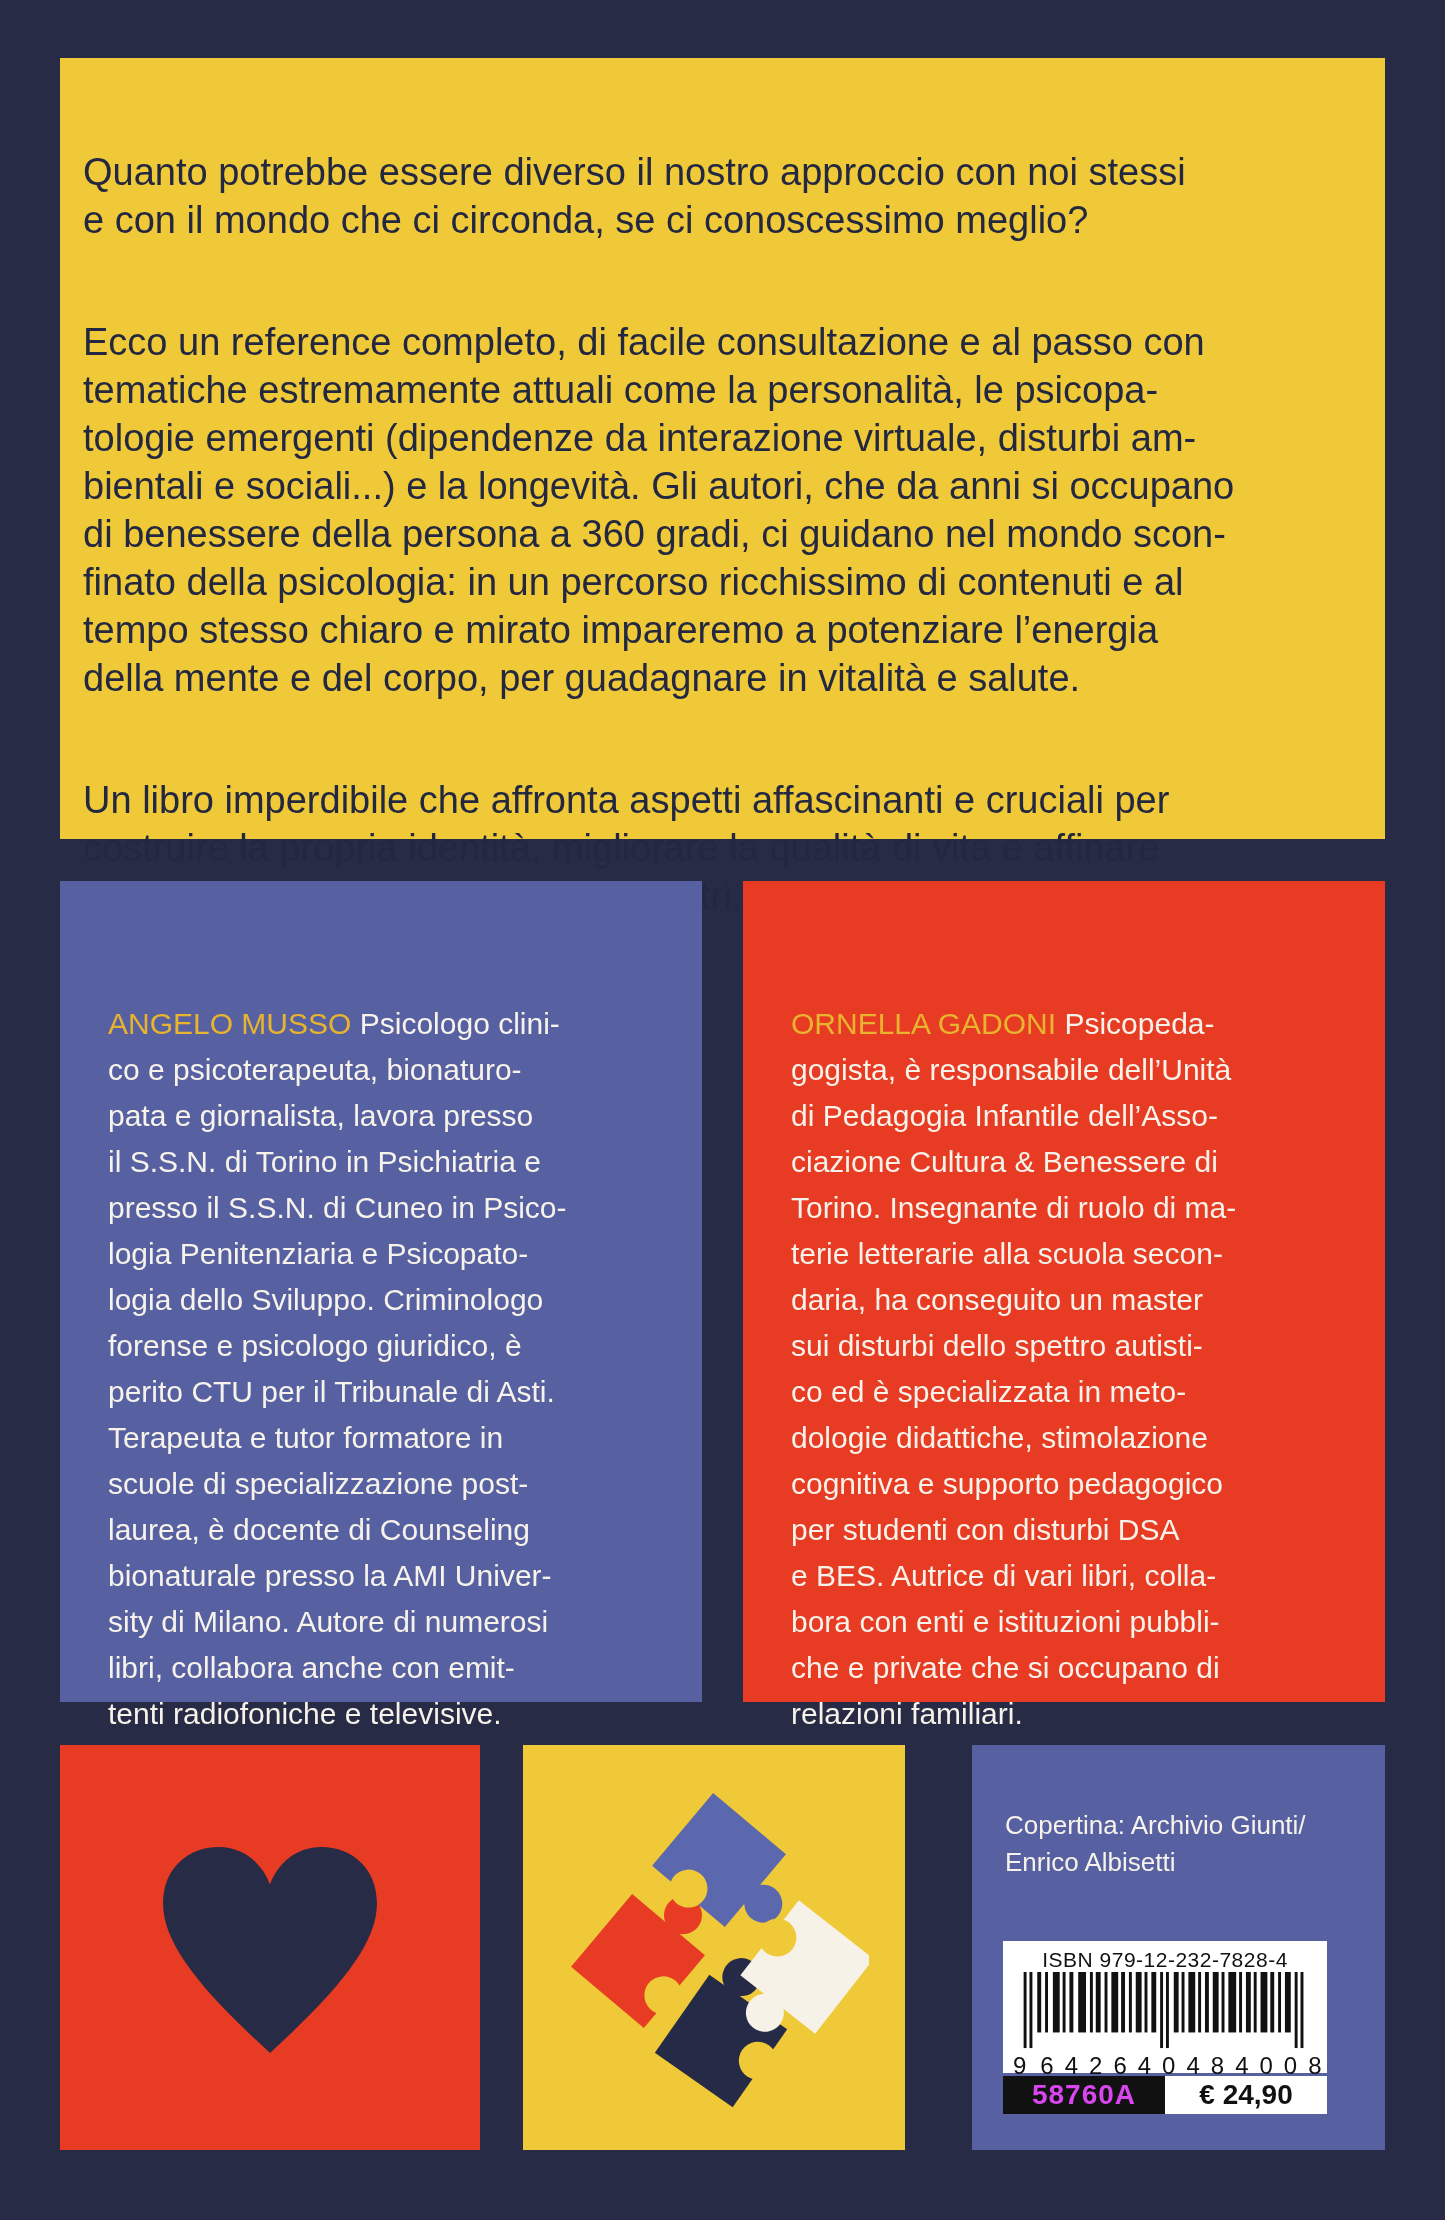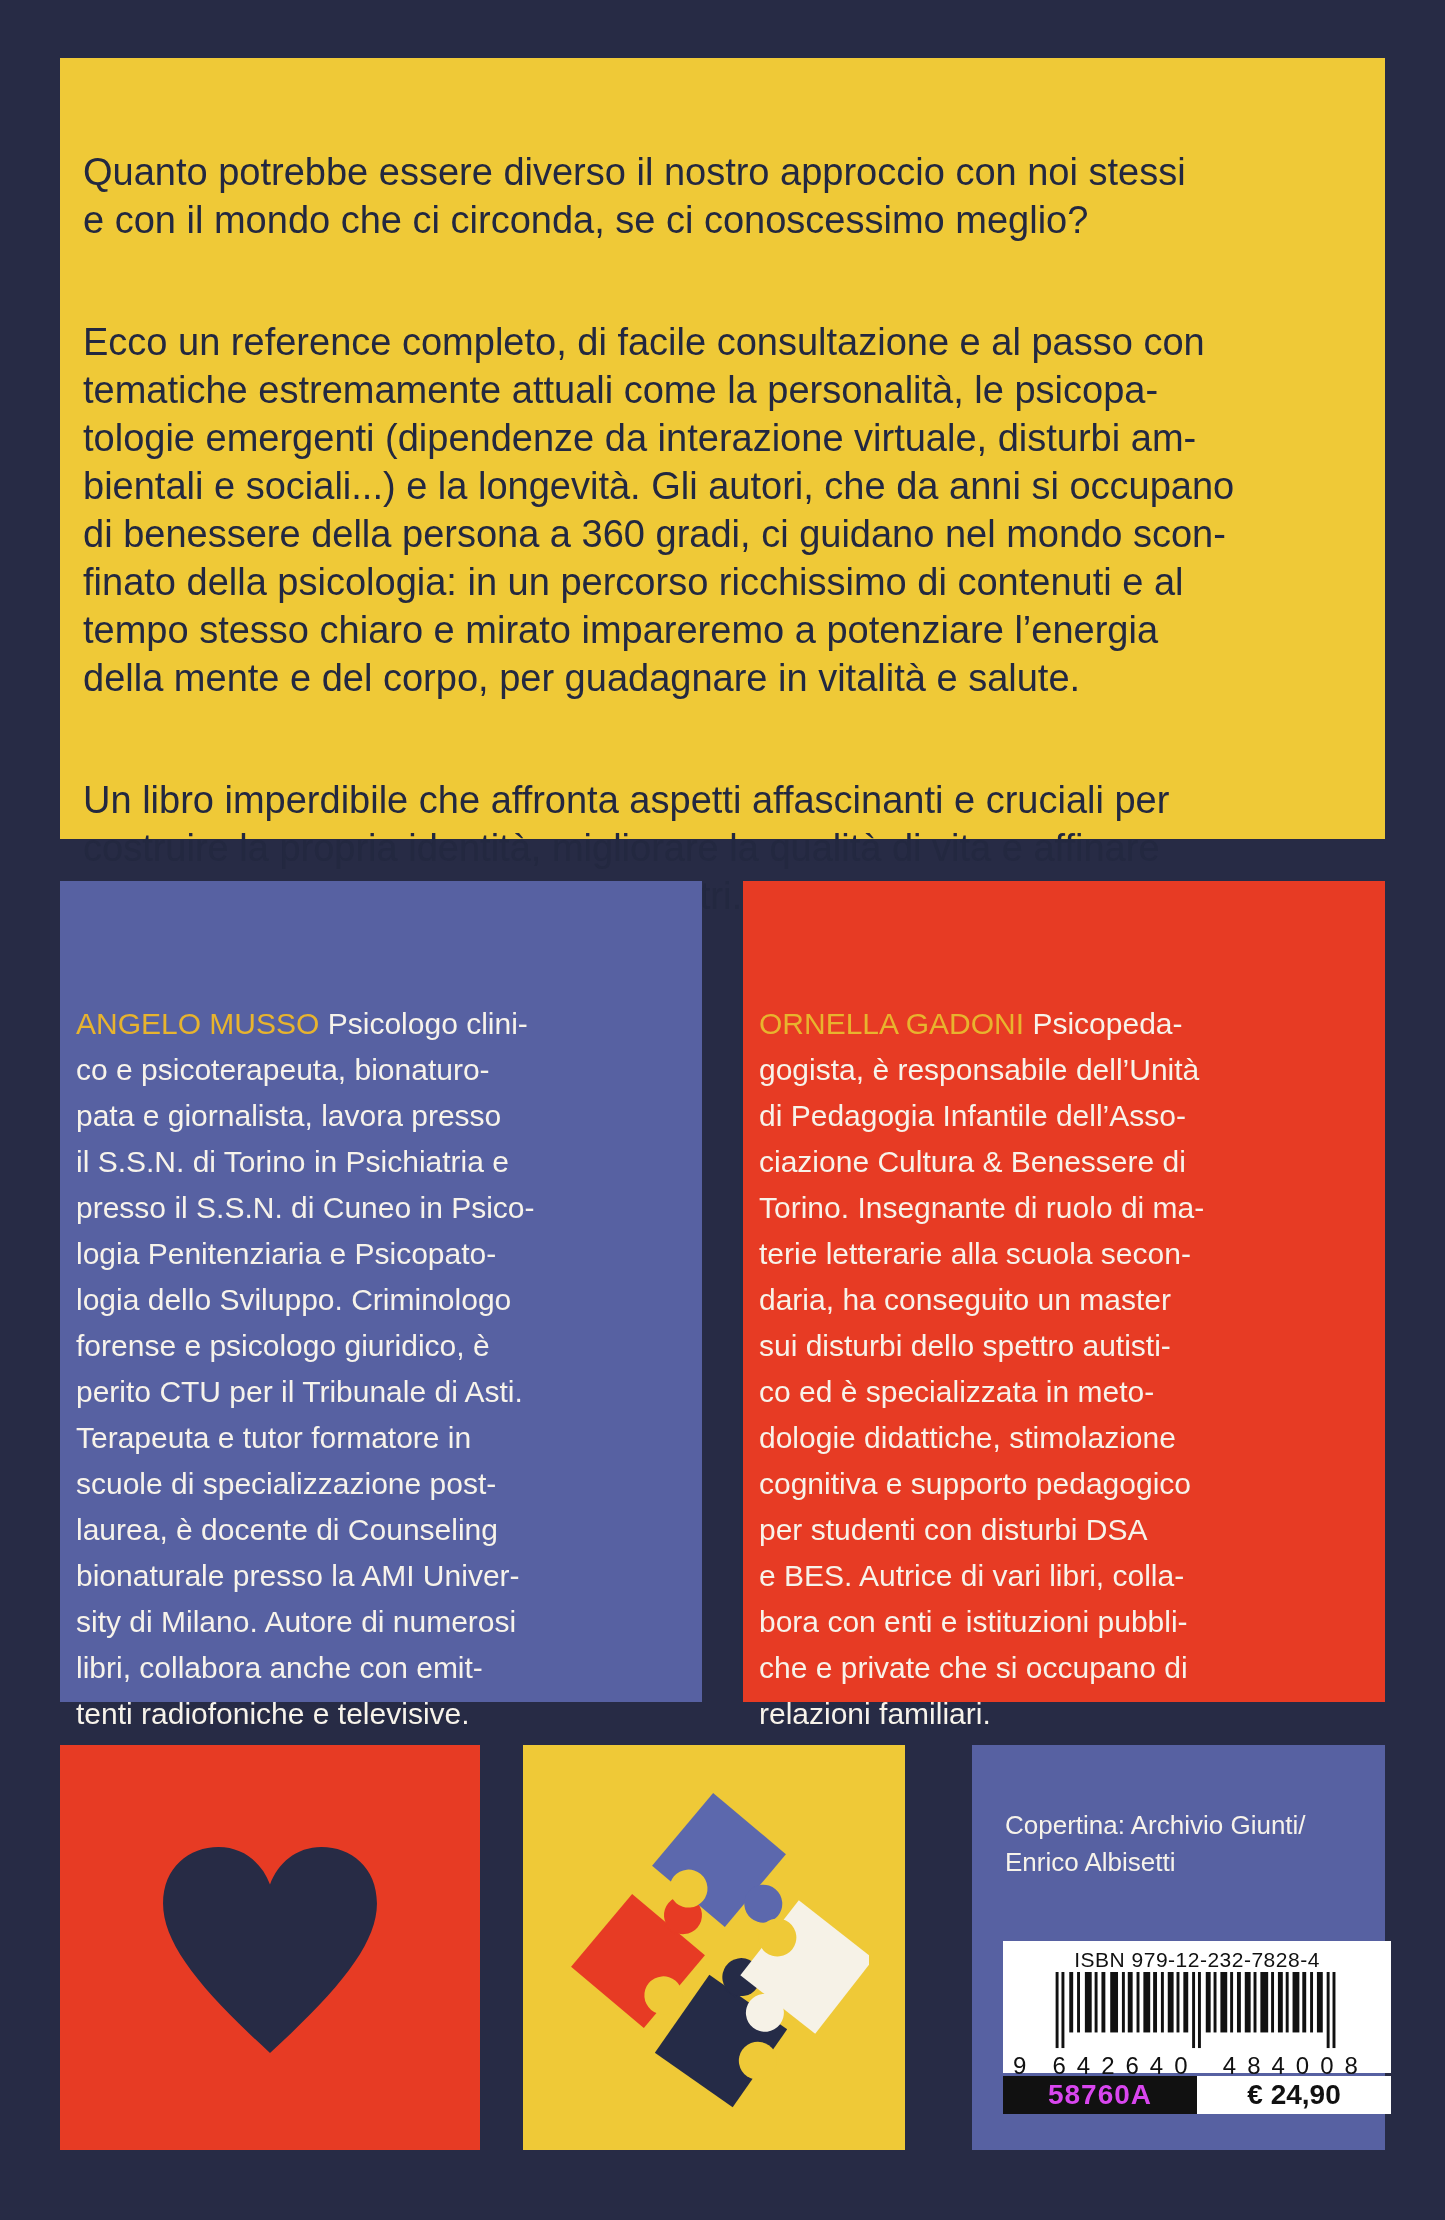--- a/index.html
+++ b/index.html
@@ -16,21 +16,21 @@
     background:#efc937; color:#232840;
     padding:42px 17px 0 23px;
     font-size:38px; line-height:48px; font-weight:500;
     white-space:pre-line;
   }
   .synopsis p{margin:0 0 26px 0;}
 
   
   .author{
     top:881px; width:642px; height:821px;
-    color:#f7f3ea; padding:44px 34px 0 16px;
+    color:#f7f3ea; padding:44px 34px 0 48px;
     font-size:30px; line-height:46px;
     white-space:pre-line;
   }
   .author-left{left:60px; background:#5761a2;}
   .author-right{left:743px; background:#e73b24;}
   .author-name{color:#e8b42e;}
 
   
   .heart-box{
     left:60px; top:1745px; width:420px; height:405px;
@@ -43,21 +43,21 @@
     display:flex; align-items:center; justify-content:center;
   }
   .credit-box{
     left:972px; top:1745px; width:413px; height:405px;
     background:#5761a2; color:#f7f3ea;
   }
   .credit-text{
     position:absolute; left:33px; top:36px; width:350px;
     font-size:26px; line-height:37px; white-space:pre-line;
   }
-  .isbn-wrap{position:absolute; left:31px; top:196px; width:388px;}
+  .isbn-wrap{position:absolute; left:31px; top:196px; width:324px;}
   .isbn-box{
     background:#ffffff; color:#111111; height:132px;
     text-align:center; padding-top:7px; box-sizing:border-box;
   }
   .isbn-label{font-size:21px; letter-spacing:0.5px;}
   .barcode-digits{
     display:flex; align-items:center; padding:0 10px; margin-top:-2px;
     font-size:24px; font-weight:500;
   }
   .barcode-digits .d-left{margin-right:14px;}

